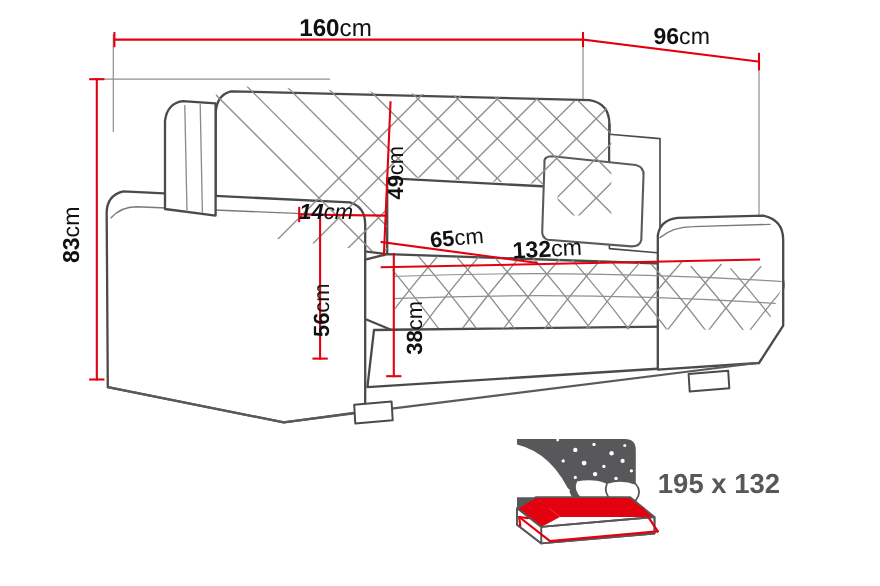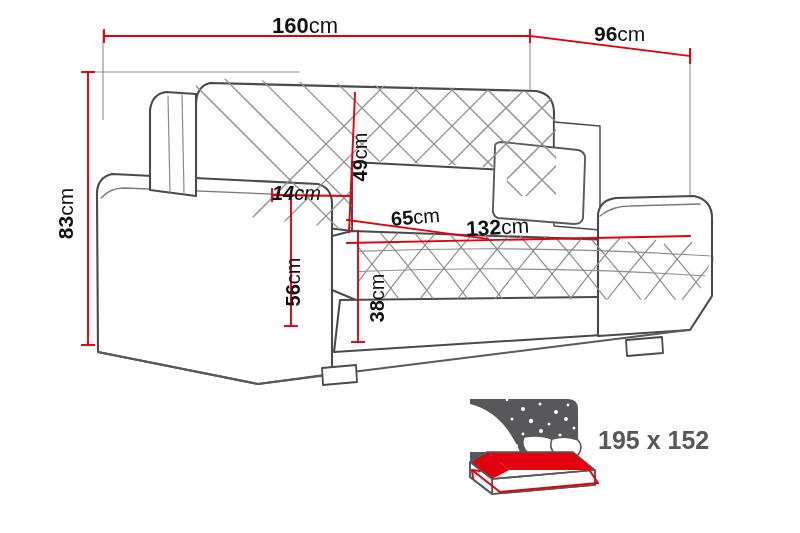--- a/index.html
+++ b/index.html
@@ -288,15 +288,15 @@
   </div>
 
   <div class="dim-label" style="left:466px;top:218px;font-size:21px;transform:rotate(-3deg);transform-origin:left center;">
     <span class="num">132</span><span class="unit">cm</span>
   </div>
 
   <div class="dim-label" style="left:353px;top:288px;font-size:20px;transform:rotate(-90deg);transform-origin:center;">
     <span class="num">38</span><span class="unit">cm</span>
   </div>
 
-  <div class="bed-label" style="left:598px;top:428px;font-size:25px;">195 x 152</div>
+  <div class="bed-label" style="left:598px;top:428px;font-size:25px;">195 x 132</div>
 
 </div>
 
 </body></html>

